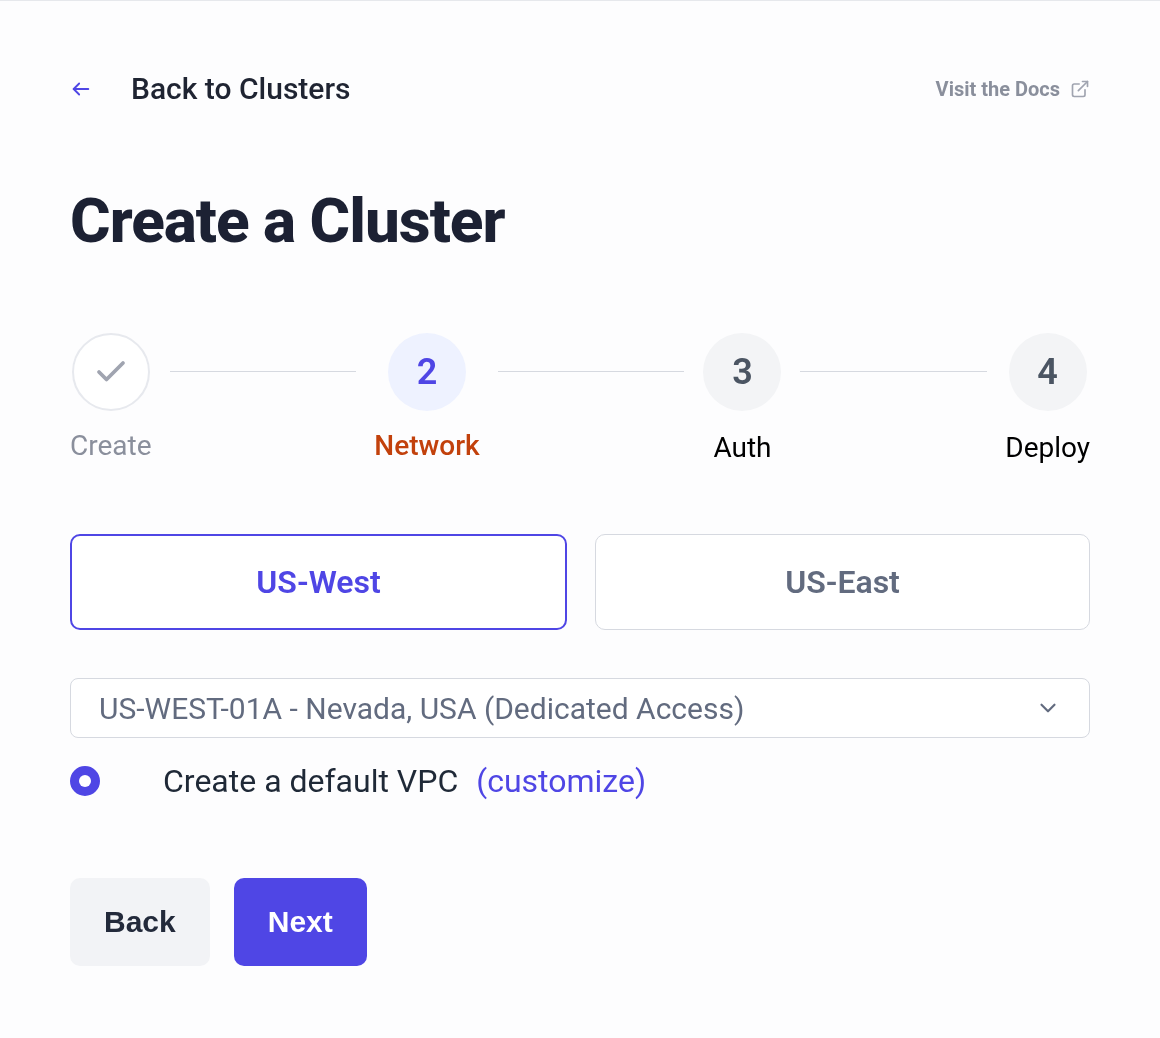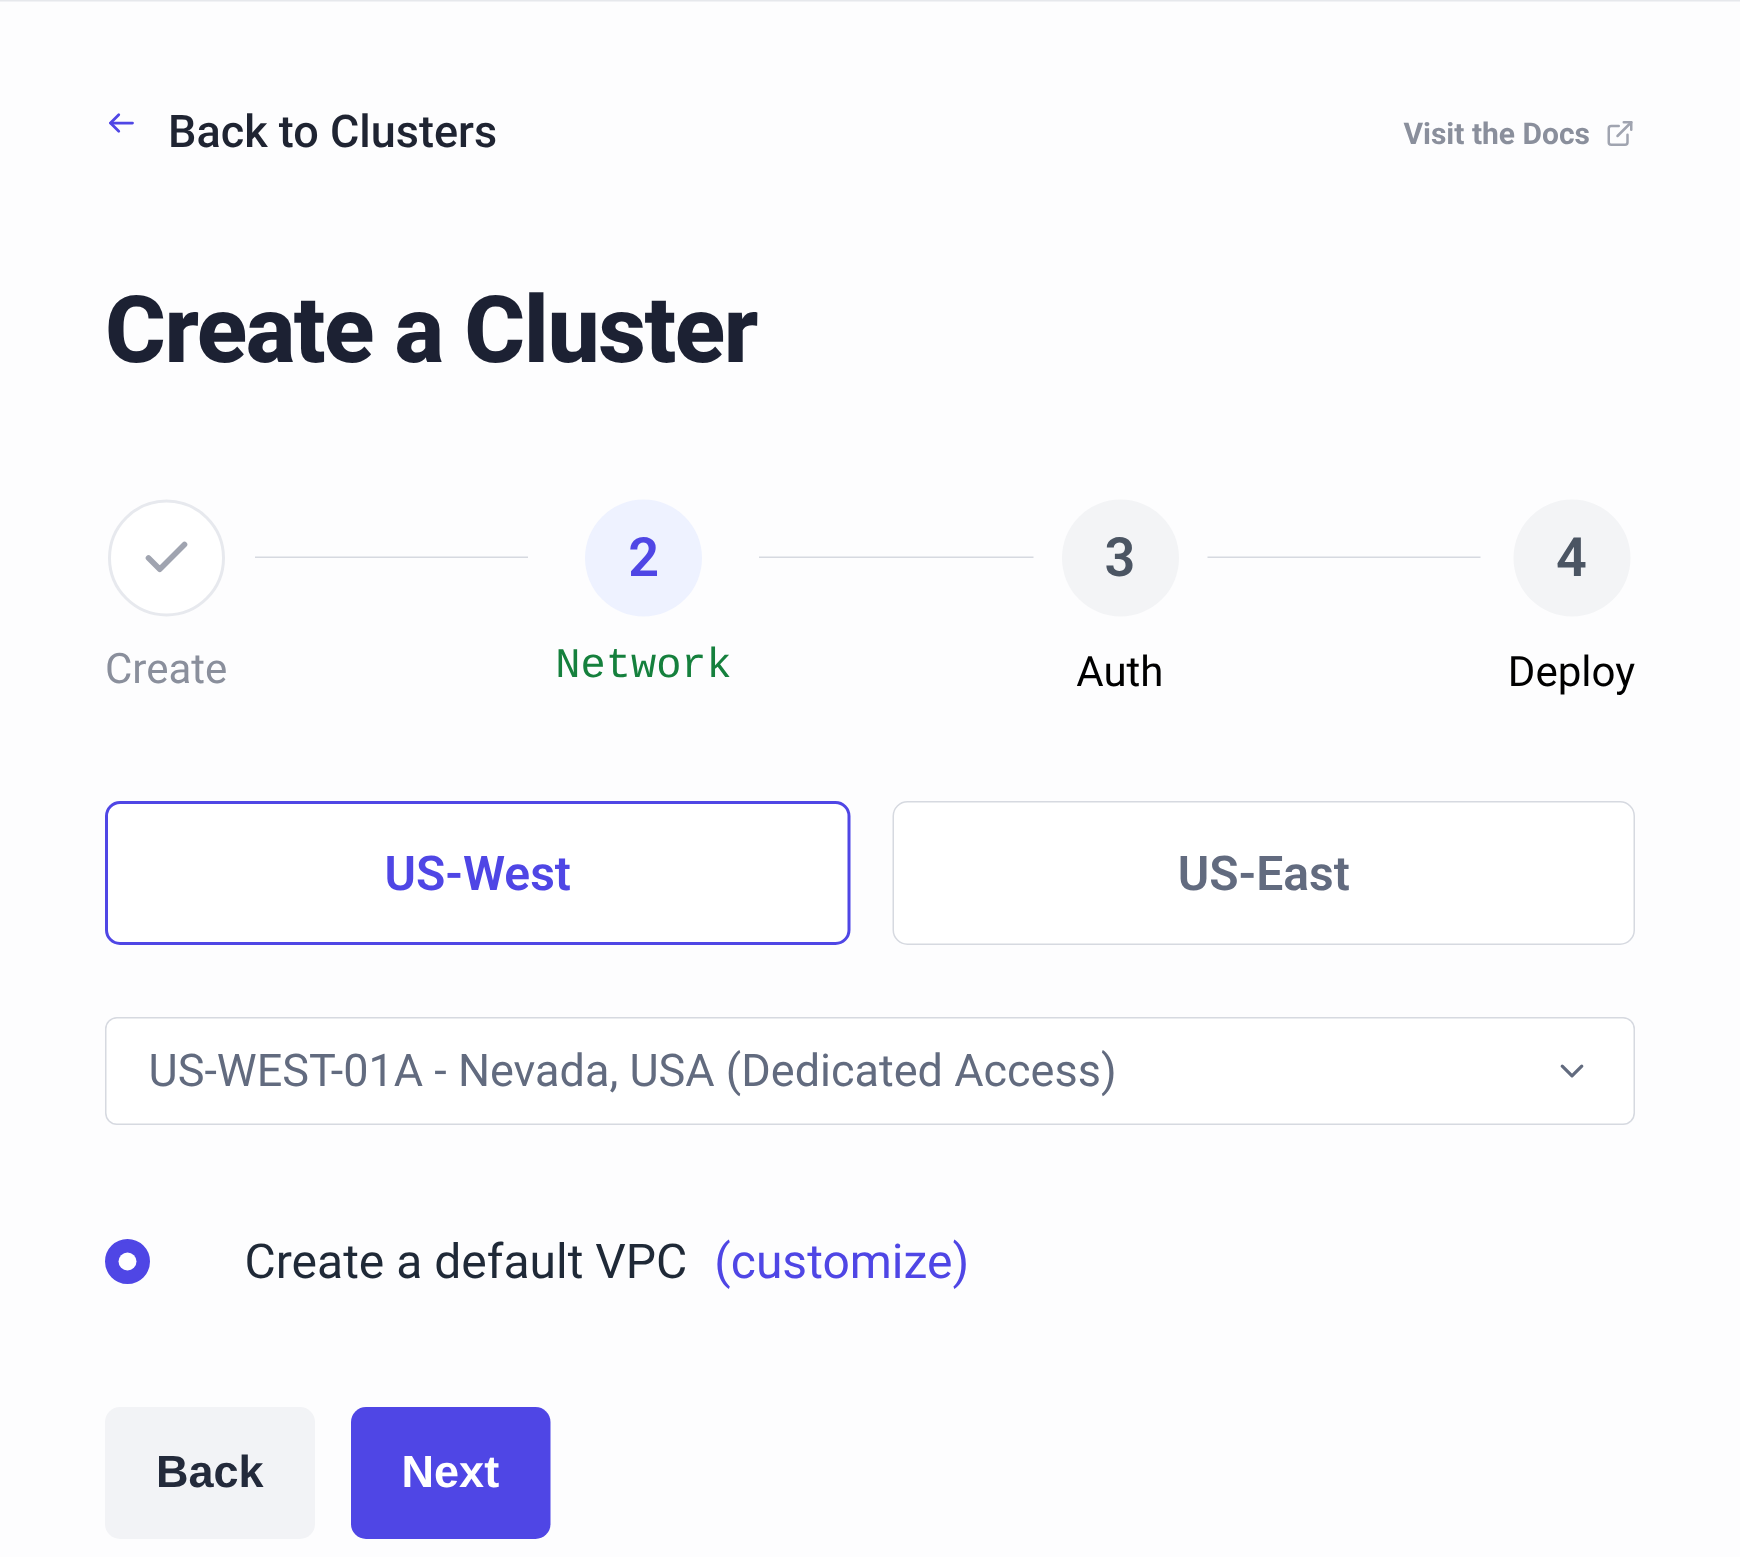--- a/index.html
+++ b/index.html
@@ -15,21 +15,22 @@
       padding: 70px 70px 0 70px;
     }
     .top-row {
       display: flex;
       justify-content: space-between;
       align-items: center;
       margin-bottom: 78px;
     }
     .back-link {
       display: inline-flex;
-      gap: 20px;
+      align-items: center;
+      gap: 39px;
       font-size: 30px;
       font-weight: 500;
       color: #1f2432;
       cursor: pointer;
       text-decoration: none;
     }
     .back-arrow {
       width: 22px;
       height: 22px;
       color: #4f46e5;
@@ -88,21 +89,21 @@
     }
     .step-upcoming {
       background: #f3f4f6;
       color: #4b5563;
     }
     .step-label {
       margin-top: 18px;
       font-size: 28px;
     }
     .lbl-done { color: #8a8f9c; }
-    .lbl-current { color: #15803d; font-weight: 500; font-family: Liberation Mono, monospace; }
+    .lbl-current { color: #c2410c; font-weight: 500; }
     .lbl-upcoming { color: #000000; margin-top: 20px; }
     .check-icon {
       width: 36px;
       height: 36px;
       color: #a0a4b0;
     }
     .step-line {
       flex: 1;
       height: 1px;
       background: #d6d9e0;
@@ -138,32 +139,32 @@
       font-size: 28px;
       color: #1f2937;
       margin-bottom: 18px;
     }
     .req-star {
       color: #ef4444;
       font-size: 28px;
     }
     .select {
       width: 100%;
-      height: 72px;
+      height: 60px;
       border: 1px solid #d6d9e0;
       border-radius: 8px;
       background: #ffffff;
       display: flex;
       align-items: center;
       justify-content: space-between;
       padding: 4px 28px;
       font-size: 30px;
       color: #626b7f;
       cursor: pointer;
-      margin-bottom: 72px;
+      margin-bottom: 24px;
     }
     .chev {
       width: 26px;
       height: 26px;
       color: #626b7f;
     }
     .radio-row {
       display: flex;
       gap: 88px;
       align-items: center;

